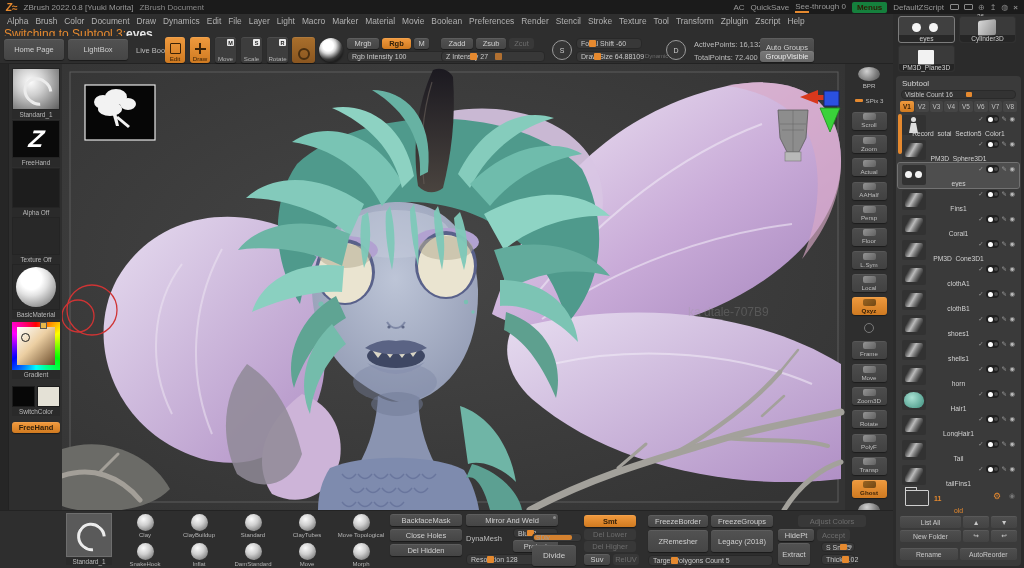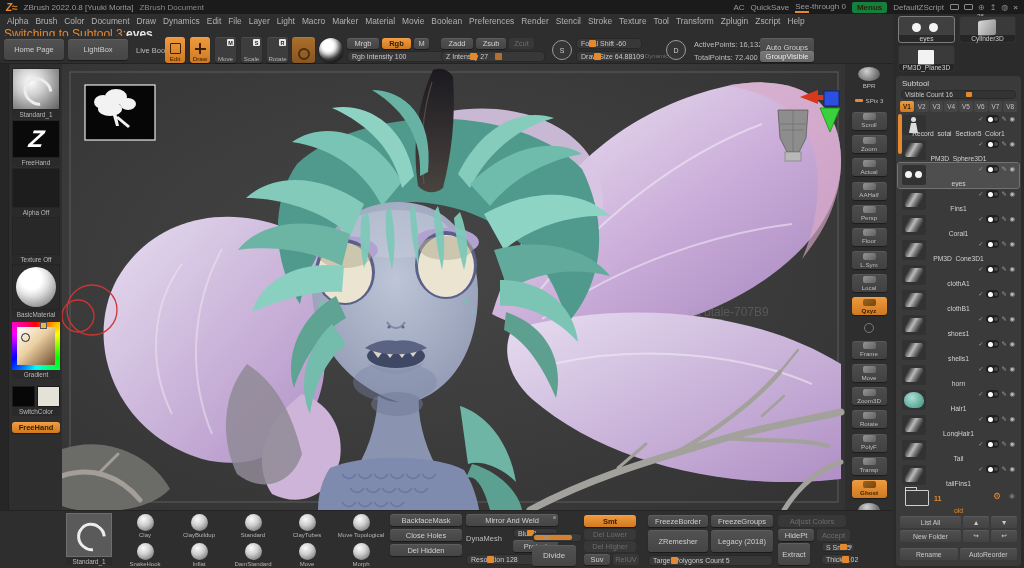--- a/index.html
+++ b/index.html
@@ -866,21 +866,21 @@
 
     <div class="btn" style="left:648px;top:4px;width:60px;height:12px">FreezeBorder</div>
     <div class="btn" style="left:711px;top:4px;width:62px;height:12px">FreezeGroups</div>
     <div class="btn" style="left:648px;top:19px;width:60px;height:22px">ZRemesher</div>
     <div class="btn" style="left:711px;top:19px;width:62px;height:22px">Legacy (2018)</div>
     <div class="sliderx" style="left:648px;top:44px;width:125px;height:11px">
         <span>Target Polygons Count 5</span>
         <i style="left:18%"></i>
       </div>
 
-    <div class="btn dim" style="left:778px;top:4px;width:68px;height:12px">Adjust Colors</div>
+    <div class="btn dim" style="left:798px;top:4px;width:68px;height:12px">Adjust Colors</div>
     <div class="btn" style="left:778px;top:18px;width:36px;height:12px">HidePt</div>
     <div class="btn dim" style="left:817px;top:18px;width:33px;height:12px">Accept</div>
     <div class="btn" style="left:778px;top:32px;width:32px;height:22px">Extract</div>
     <div class="sliderx dotmark" style="left:821px;top:31px;width:34px;height:10px">
         <span>S Smt 5</span>
         <i style="left:55%"></i>
       </div>
     <div class="sliderx" style="left:821px;top:43px;width:34px;height:11px">
         <span>Thick 0.02</span>
         <i style="left:62%"></i>

